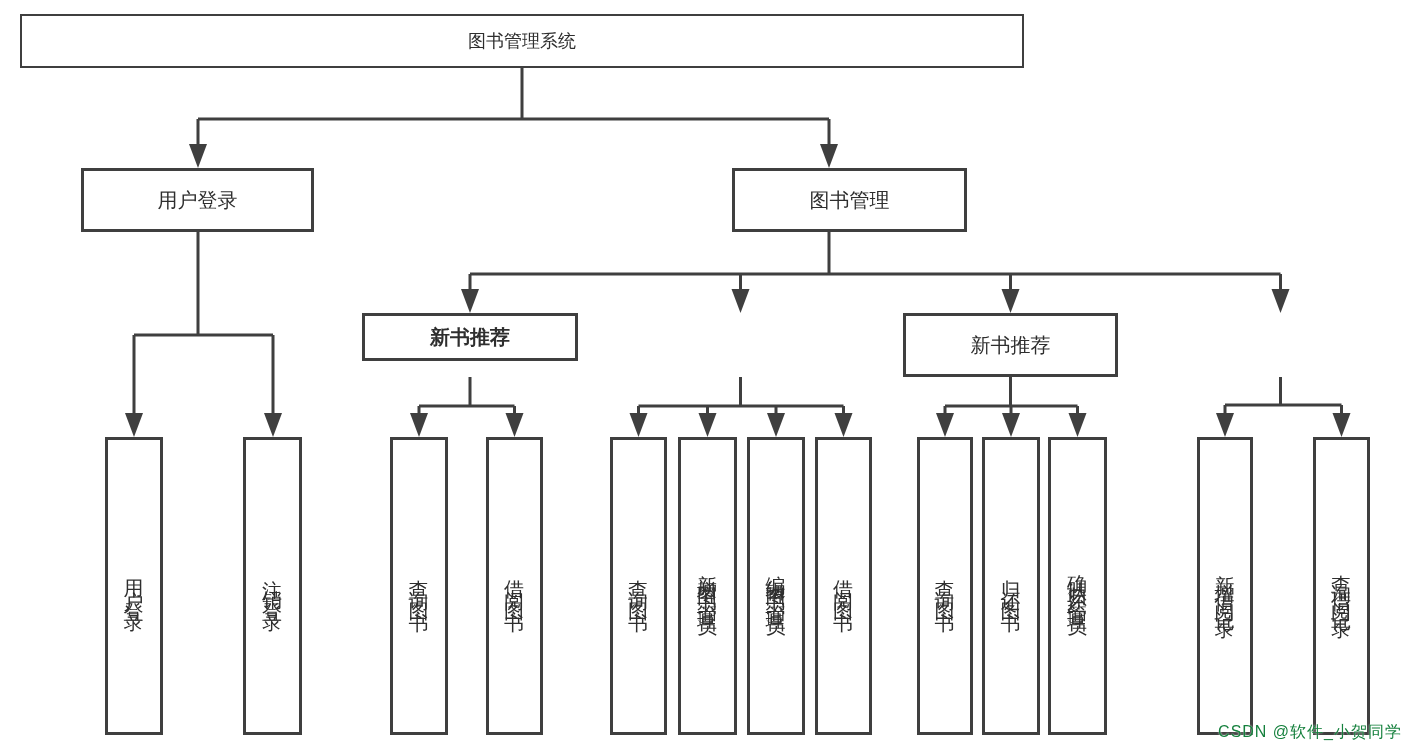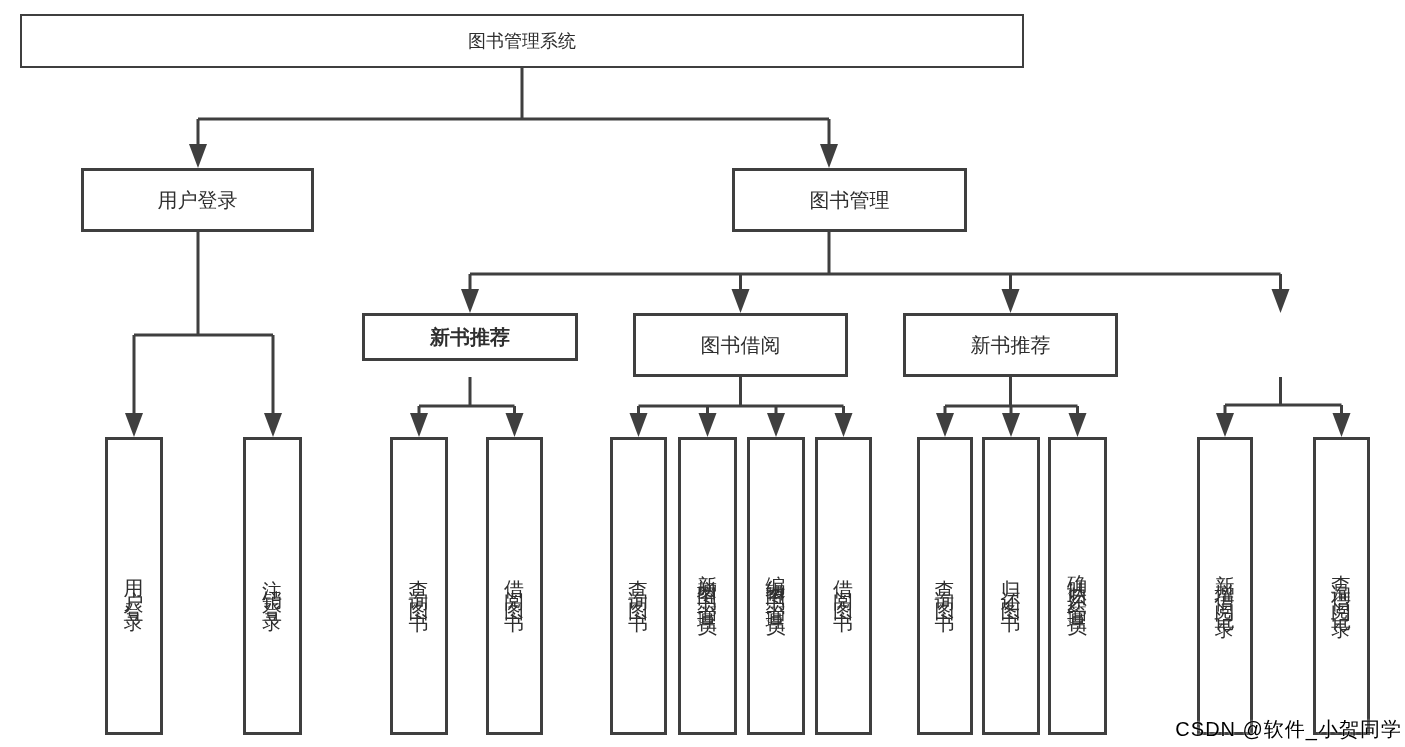--- a/index.html
+++ b/index.html
@@ -49,22 +49,22 @@
     letter-spacing: 9px;
     line-height: 1;
     white-space: nowrap;
   }
   .node-leaf .vtext.sp-wide { letter-spacing: 11px; }
   .node-leaf .vtext.sp-tight { letter-spacing: 6px; }
   .watermark {
     position: absolute;
     right: 3px;
     bottom: 4px;
-    font-size: 20px;
-    color: #000000;
+    font-size: 16px;
+    color: #15803d;
     text-shadow: 0 0 2px #ffffff;
     z-index: 3;
     letter-spacing: 1px;
   }
 </style>
 </head>
 <body>
 
 <div class="stage">
 
@@ -108,23 +108,20 @@
   <div class="node node-branch" style="left:81px; top:168px; width:233px; height:64px;">
     <span>用户登录</span>
   </div>
   <div class="node node-branch" style="left:732px; top:168px; width:235px; height:64px;">
     <span>图书管理</span>
   </div>
 
   <div class="node node-branch" style="left:362px; top:313px; width:216px; height:48px;font-weight:bold;">
     <span>新书推荐</span>
   </div>
-  <div class="node node-branch" style="left:633px; top:313px; width:215px; height:64px;">
-    <span>图书借阅</span>
-  </div>
   <div class="node node-branch" style="left:903px; top:313px; width:215px; height:64px;">
     <span>新书推荐</span>
   </div>
 
   <div class="node node-leaf" style="left:105px; top:437px; width:58px; height:298px;">
     <span class="vtext sp-wide">用户登录</span>
   </div>
   <div class="node node-leaf" style="left:243px; top:437px; width:59px; height:298px;">
     <span class="vtext sp-wide">注销登录</span>
   </div>

